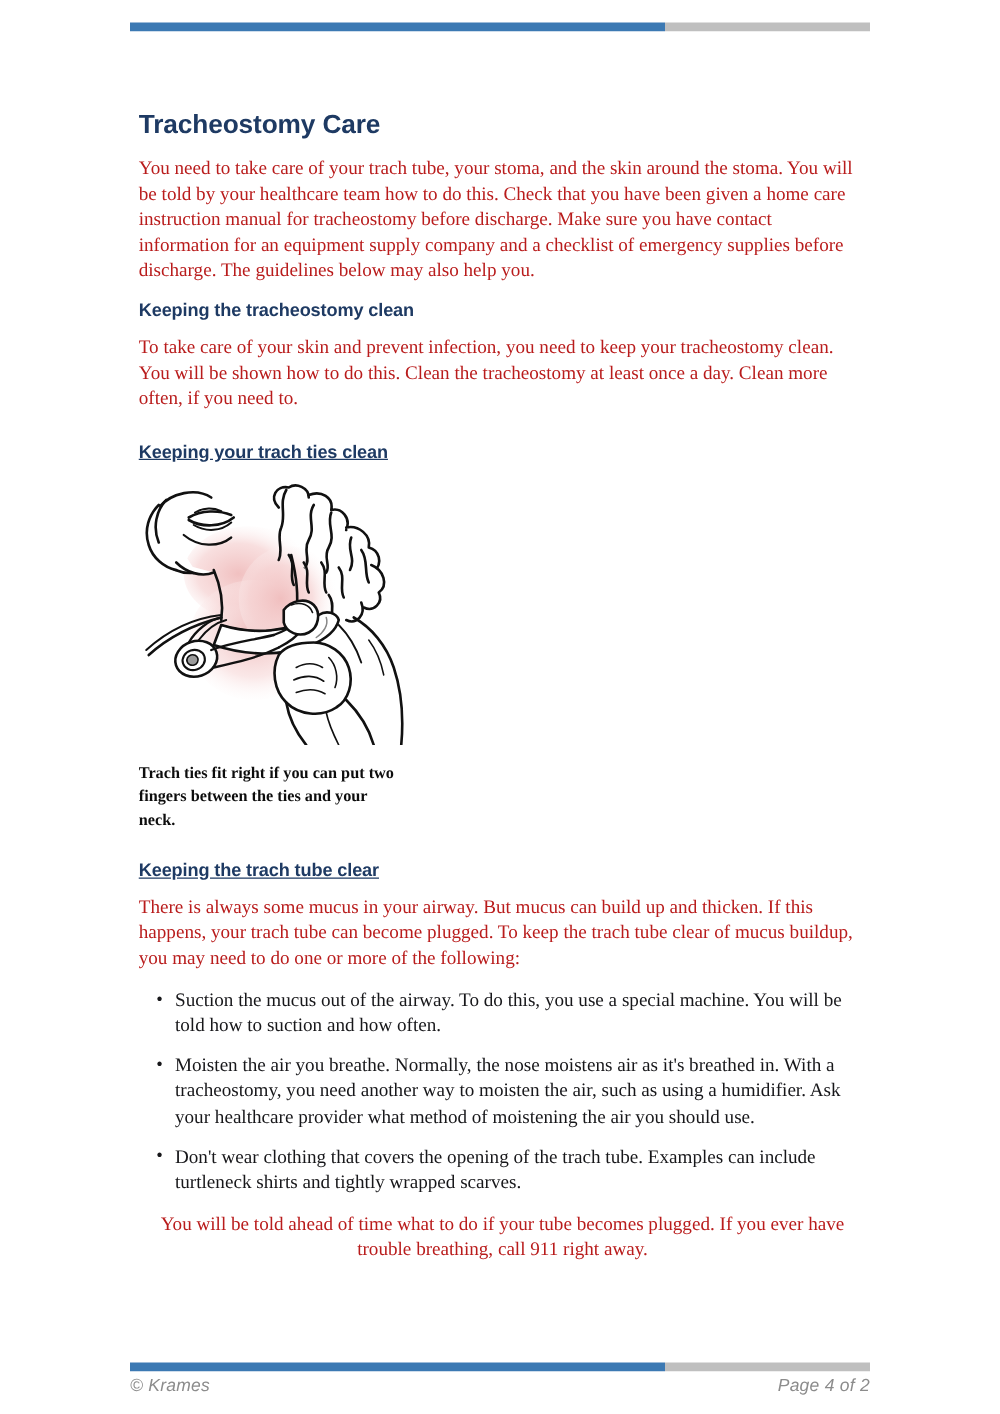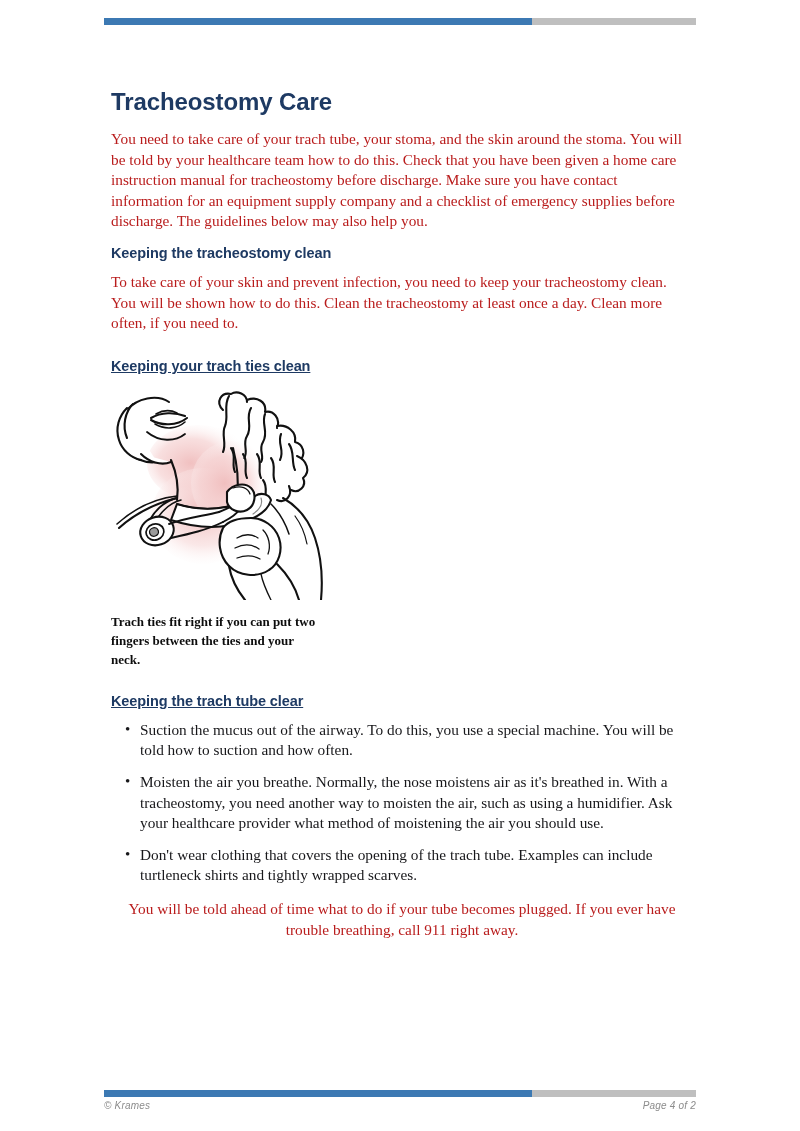--- a/index.html
+++ b/index.html
@@ -50,36 +50,36 @@
   .footer {
     position: absolute;
     left: 104px;
     top: 1100px;
     width: 592px;
     display: flex;
     justify-content: space-between;
     align-items: baseline;
     font-family: "Liberation Sans", "DejaVu Sans", sans-serif;
     font-style: italic;
-    font-size: 10px;
+    font-size: 14px;
     color: #8c8c8c;
     letter-spacing: .2px;
   }
 
   
   .content {
     position: absolute;
     left: 111px;
     top: 88px;
     width: 582px;
   }
 
   h1.doc-title {
     font-family: "Liberation Sans", "DejaVu Sans", sans-serif;
-    font-size: 24px;
+    font-size: 21px;
     font-weight: bold;
     color: #1e3a63;
     margin: 0 0 13px 0;
     letter-spacing: -0.1px;
   }
 
   h2.section-head {
     font-family: "Liberation Sans", "DejaVu Sans", sans-serif;
     font-size: 14.5px;
     font-weight: bold;
@@ -255,20 +255,21 @@
           <path d="M172 110 C 186 118, 198 132, 204 150 C 210 168, 212 190, 210 212" fill="none"></path>
           <path d="M160 116 C 168 124, 174 134, 178 146" fill="none" stroke-width="1.5"></path>
 
           <path d="M184 128 C 190 136, 194 146, 196 156" fill="none" stroke-width="1.2"></path>
         </g>
       </svg>
       <figcaption>Trach ties fit right if you can put two fingers between the ties and your neck.</figcaption>
     </figure>
 
     <h2 class="section-head loose">Keeping the trach tube clear</h2>
+    <p class="body">There is always some mucus in your airway. But mucus can build up and thicken. If this happens, your trach tube can become plugged. To keep the trach tube clear of mucus buildup, you may need to do one or more of the following:</p>
 
     <ul class="bullets">
       <li>Suction the mucus out of the airway. To do this, you use a special machine. You will be told how to suction and how often.</li>
       <li>Moisten the air you breathe. Normally, the nose moistens air as it's breathed in. With a tracheostomy, you need another way to moisten the air, such as using a humidifier. Ask your healthcare provider what method of moistening the air you should use.</li>
       <li>Don't wear clothing that covers the opening of the trach tube. Examples can include turtleneck shirts and tightly wrapped scarves.</li>
     </ul>
 
     <p class="body">You will be told ahead of time what to do if your tube becomes plugged. If you ever have trouble breathing, call 911 right away.</p>
 
   </div>

